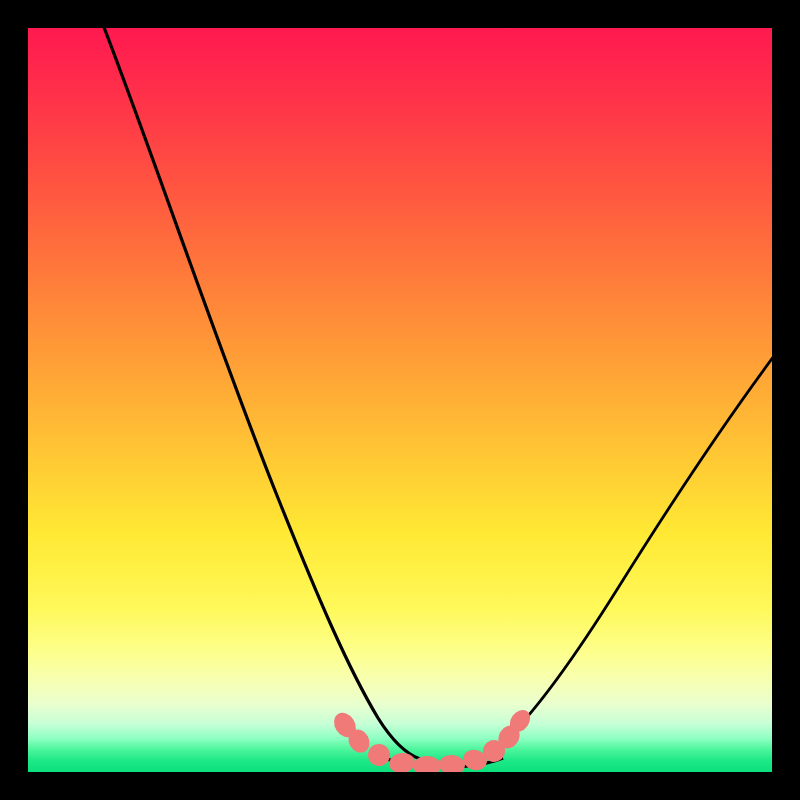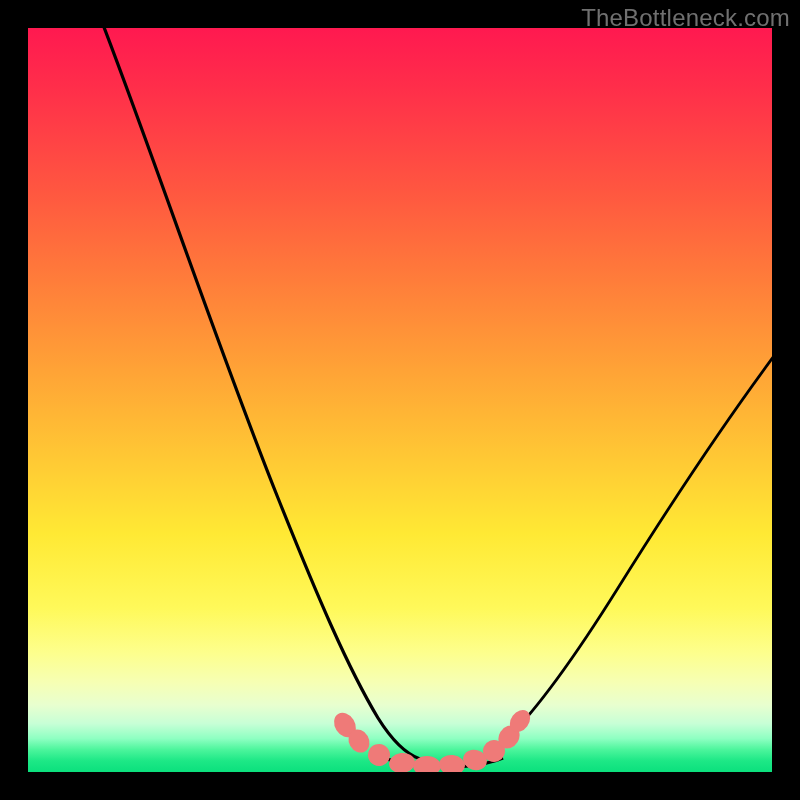--- a/index.html
+++ b/index.html
@@ -89,14 +89,13 @@
         <ellipse cx="374" cy="735" rx="13" ry="10" transform="rotate(-8 374 735)"></ellipse>
         <ellipse cx="399" cy="738" rx="14" ry="10"></ellipse>
         <ellipse cx="424" cy="737" rx="13" ry="10" transform="rotate(6 424 737)"></ellipse>
         <ellipse cx="447" cy="732" rx="12" ry="10" transform="rotate(14 447 732)"></ellipse>
         <ellipse cx="466" cy="723" rx="11" ry="11" transform="rotate(24 466 723)"></ellipse>
         <ellipse cx="481" cy="709" rx="10" ry="12" transform="rotate(32 481 709)"></ellipse>
         <ellipse cx="492" cy="693" rx="9" ry="12" transform="rotate(36 492 693)"></ellipse>
       </g>
     </svg>
   </div>
-  <div class="watermark">TheBottleneck.com</div>
 </div>
 
 </body></html>

